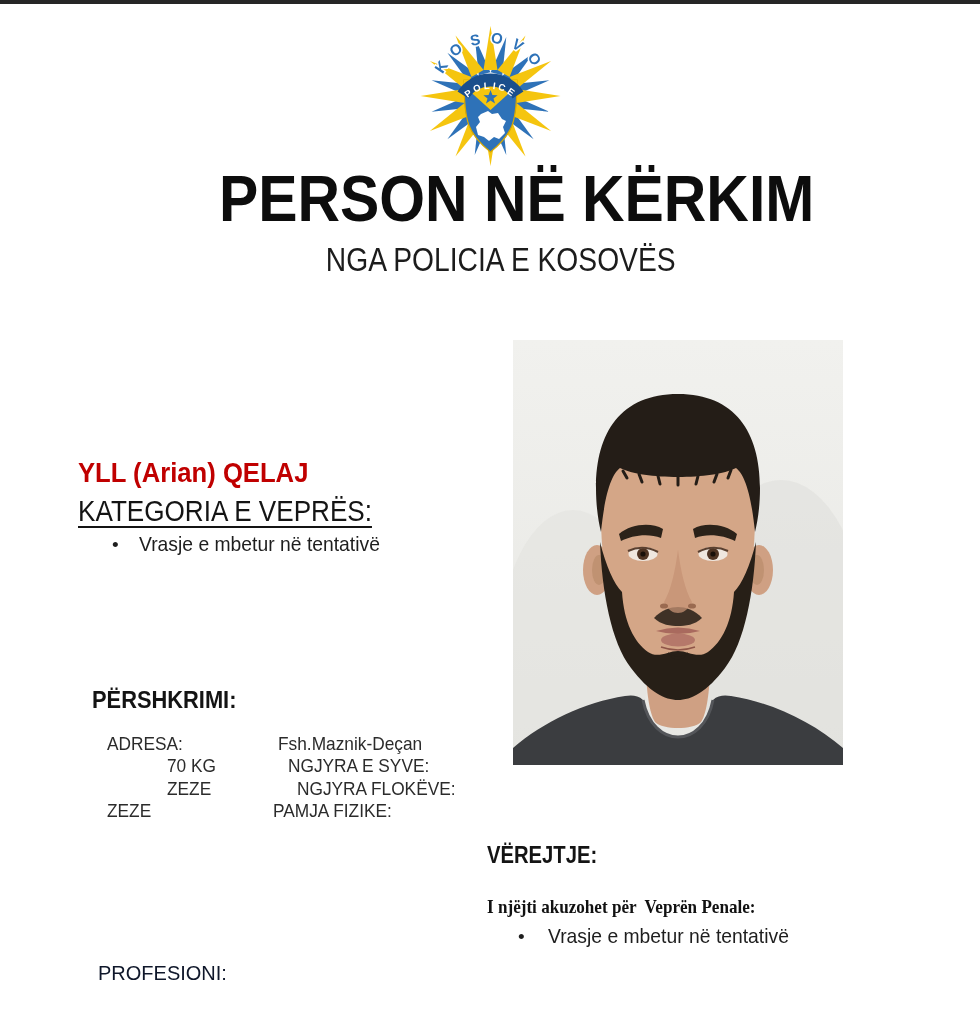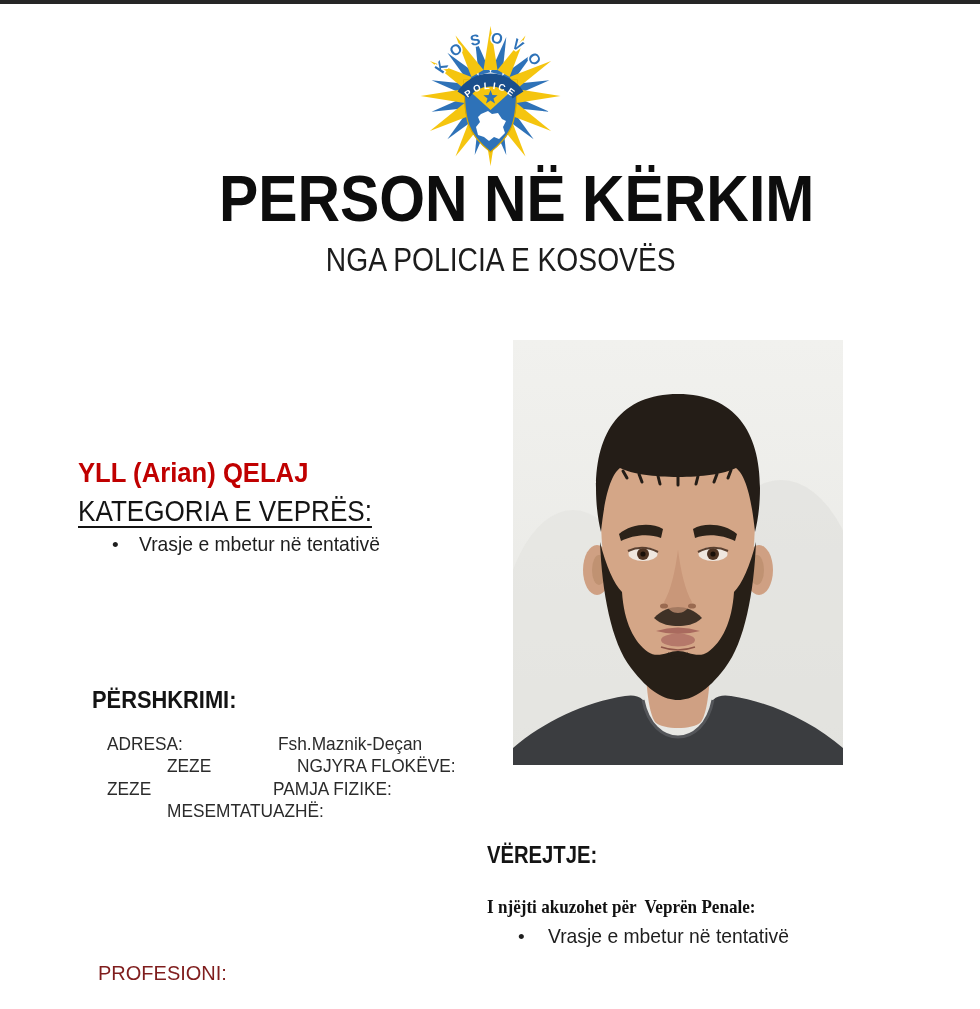--- a/index.html
+++ b/index.html
@@ -79,21 +79,21 @@
     transform:scaleX(0.9); transform-origin:0 0;
   }
   .notice-item {
     position:absolute; left:518px; top:923px; line-height:25px; white-space:nowrap;
     font-size:21px; color:#1e1e1e;
   }
   .notice-item .txt { display:inline-block; transform:scaleX(0.92); transform-origin:0 50%; margin-left:23px; }
 
   .profession {
     position:absolute; left:98px; top:962px; line-height:22px; white-space:nowrap;
-    font-size:20px; color:#7f1d1d;
+    font-size:20px; color:#0f172a;
   }
   .bullet { display:inline-block; font-size:19px; }
 </style>
 </head>
 <body>
 
 <div class="poster">
 
   <div class="top-bar"></div>
 
@@ -220,29 +220,30 @@
   </div>
 
   <div class="desc-heading">PËRSHKRIMI:</div>
 
   <div class="desc-block">
     <div class="desc-line">
       <span class="l-a">ADRESA:</span>
       <span class="v-0">Fsh.Maznik-Deçan</span>
     </div>
     <div class="desc-line">
+      <span class="l-b">70 KG</span>
+      <span class="v-3">NGJYRA E SYVE:</span>
+    </div>
+    <div class="desc-line">
       <span class="l-b">ZEZE</span>
       <span class="v-4">NGJYRA FLOKËVE:</span>
     </div>
     <div class="desc-line">
       <span class="l-a">ZEZE</span>
       <span class="v-5">PAMJA FIZIKE:</span>
-    </div>
-    <div class="desc-line">
-      <span class="l-b">MESEMTATUAZHË:</span>
     </div>
   </div>
 
   <div class="notice-heading">VËREJTJE:</div>
   <div class="notice-sub">I njëjti akuzohet për  Veprën Penale:</div>
   <div class="notice-item">
     <span class="bullet">•</span><span class="txt">Vrasje e mbetur në tentativë</span>
   </div>
 
   <div class="profession">PROFESIONI:</div>

